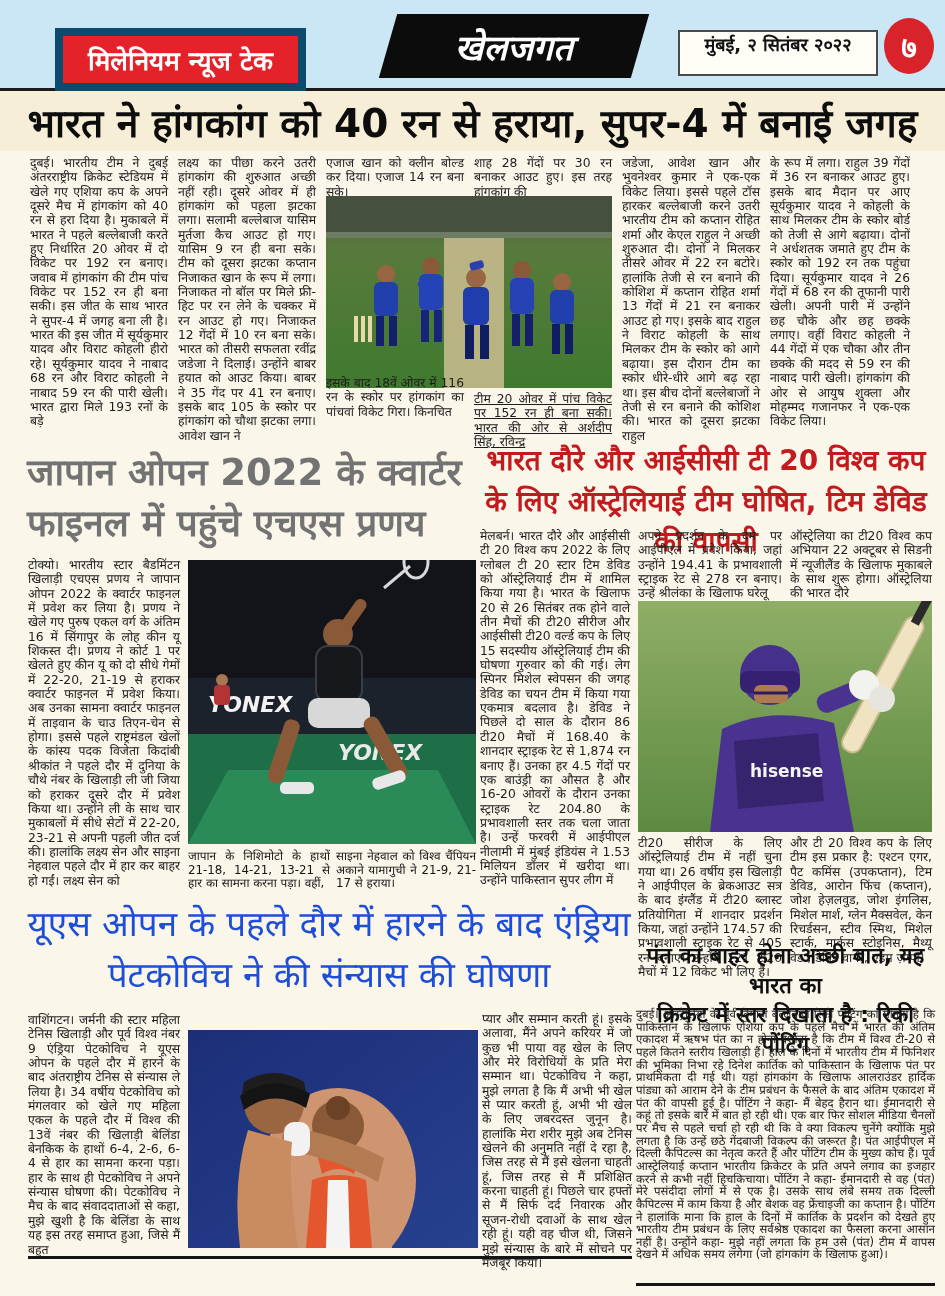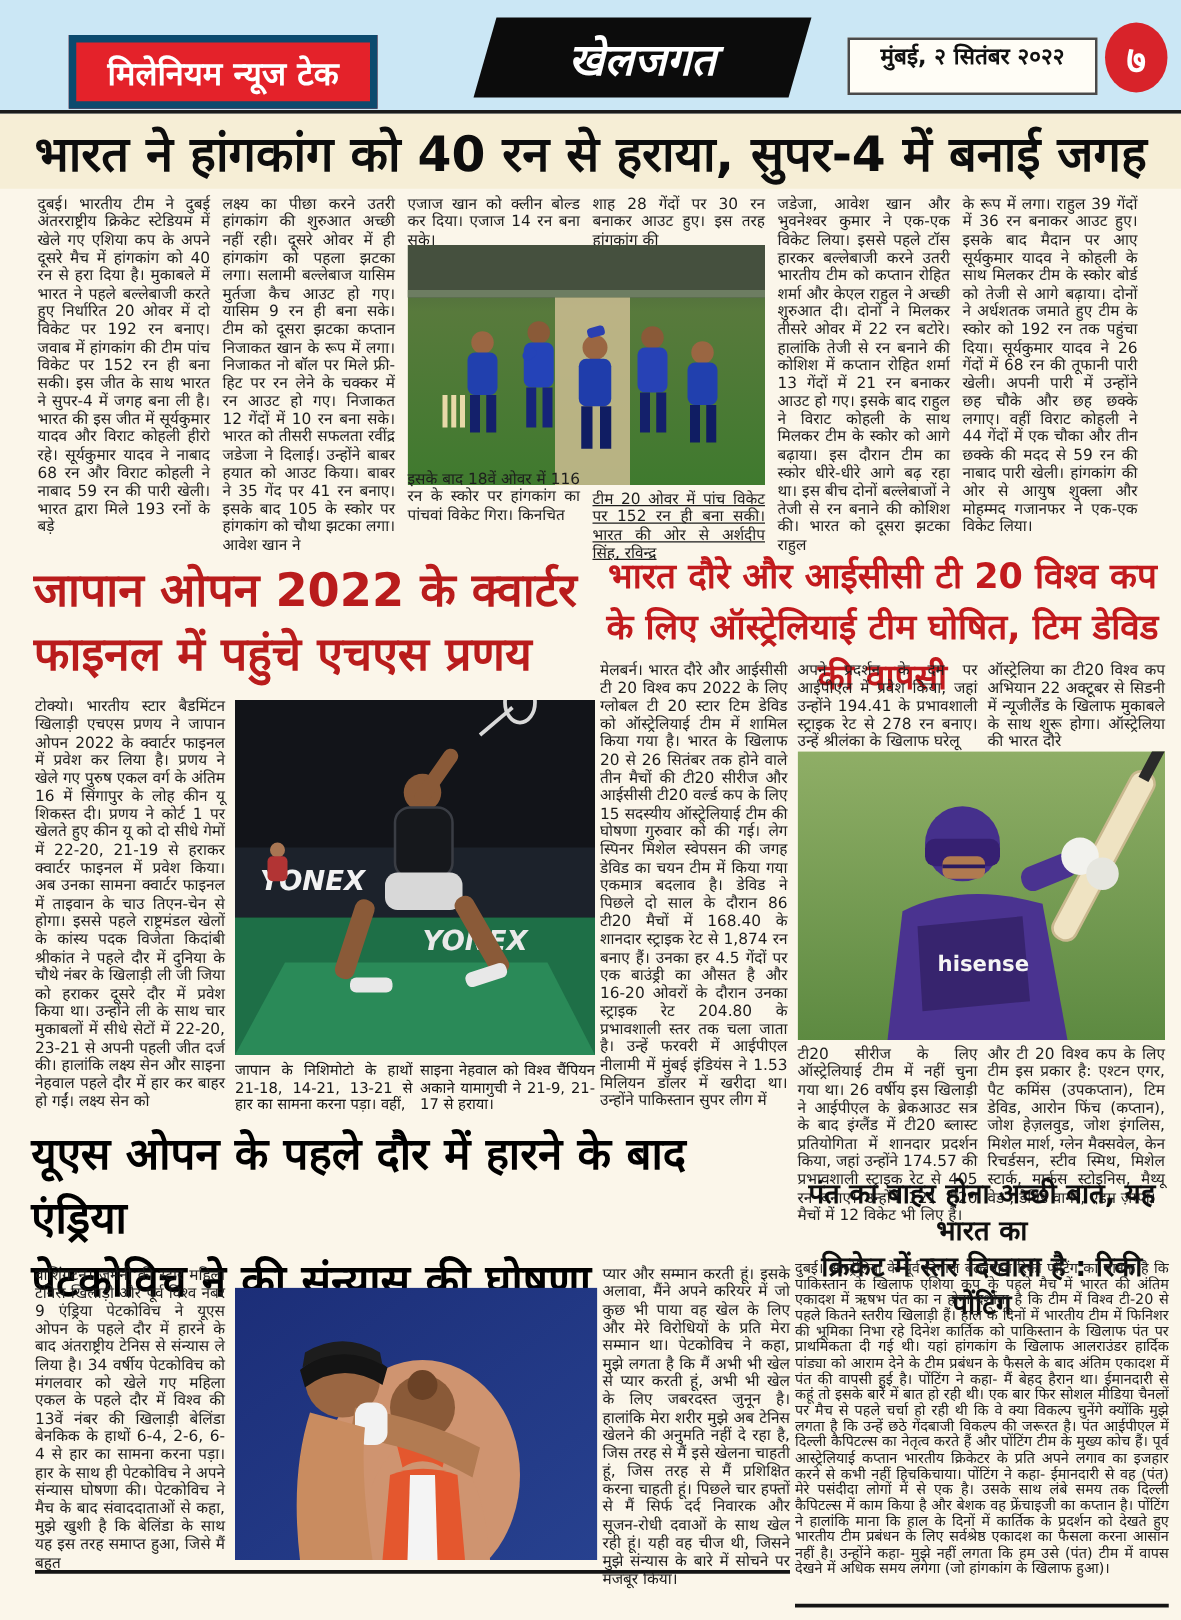--- a/index.html
+++ b/index.html
@@ -2,38 +2,38 @@
 <html><head>
 <meta charset="utf-8">
 <style>
   html,body{margin:0;padding:0;}
   body{font-family:"DejaVu Sans","Liberation Sans",sans-serif;background:#ffffff;}
   .page{position:relative;width:945px;height:1296px;background:#fbf6ea;overflow:hidden;}
   .abs{position:absolute;}
 
   
   .header-band{left:0;top:0;width:945px;height:88px;background:#cbe7f5;border-bottom:3px solid #1b1b1b;}
-  .masthead-box{left:55px;top:28px;width:235px;height:47px;background:#e4222a;border:6px solid #0c4a6e;
+  .masthead-box{left:55px;top:28px;width:235px;height:47px;background:#e4222a;border:8px solid #0c4a6e;
     color:#fff;font-weight:bold;font-size:26px;display:flex;align-items:center;justify-content:center;}
   .section-banner{left:388px;top:14px;width:252px;height:64px;background:#0c0c0c;transform:skewX(-16deg);
     display:flex;align-items:center;justify-content:center;}
   .section-banner span{transform:skewX(16deg);color:#fff;font-weight:bold;font-style:italic;font-size:35px;}
   .dateline-box{left:678px;top:30px;width:196px;height:42px;background:#fffdf6;border:2px solid #4a4a4a;
     display:flex;align-items:flex-start;justify-content:center;font-weight:bold;font-size:18px;color:#111;}
   .page-badge{left:884px;top:18px;width:50px;height:56px;background:#d8232a;border-radius:50%;
     display:flex;align-items:center;justify-content:center;color:#fff;font-size:30px;font-weight:bold;}
 
   
   .headline1{left:0;top:91px;width:945px;height:60px;background:#f6eed6;color:#0d0d0d;
     font-weight:800;font-size:39px;display:flex;align-items:center;justify-content:center;white-space:nowrap;}
-  .headline2{left:27px;top:447px;width:452px;height:106px;color:#b91c1c;font-weight:800;font-size:37px;line-height:1.38;}
+  .headline2{left:27px;top:447px;width:452px;height:106px;color:#737373;font-weight:800;font-size:37px;line-height:1.38;}
   .headline3{left:480px;top:441px;width:452px;height:84px;color:#c21a1d;font-weight:800;font-size:28px;
     line-height:1.45;text-align:center;}
-  .headline4{left:25px;top:899px;width:608px;height:108px;color:#000000;font-weight:700;font-size:35px;
-    line-height:1.45;text-align:left;}
+  .headline4{left:25px;top:899px;width:608px;height:108px;color:#1d4ed8;font-weight:400;font-size:35px;
+    line-height:1.45;text-align:center;}
   .headline5{left:636px;top:941px;width:299px;height:62px;color:#0f0f0f;font-weight:800;font-size:22px;
     line-height:1.35;text-align:center;}
 
   
   .body-col{font-size:12.3px;line-height:14.35px;text-align:justify;color:#1d1d1d;}
   .body-col.small{font-size:11.5px;line-height:12.65px;}
   .caption{font-size:11.8px;line-height:13.6px;text-align:justify;color:#151515;}
 
   .rule{background:#141414;}
 

